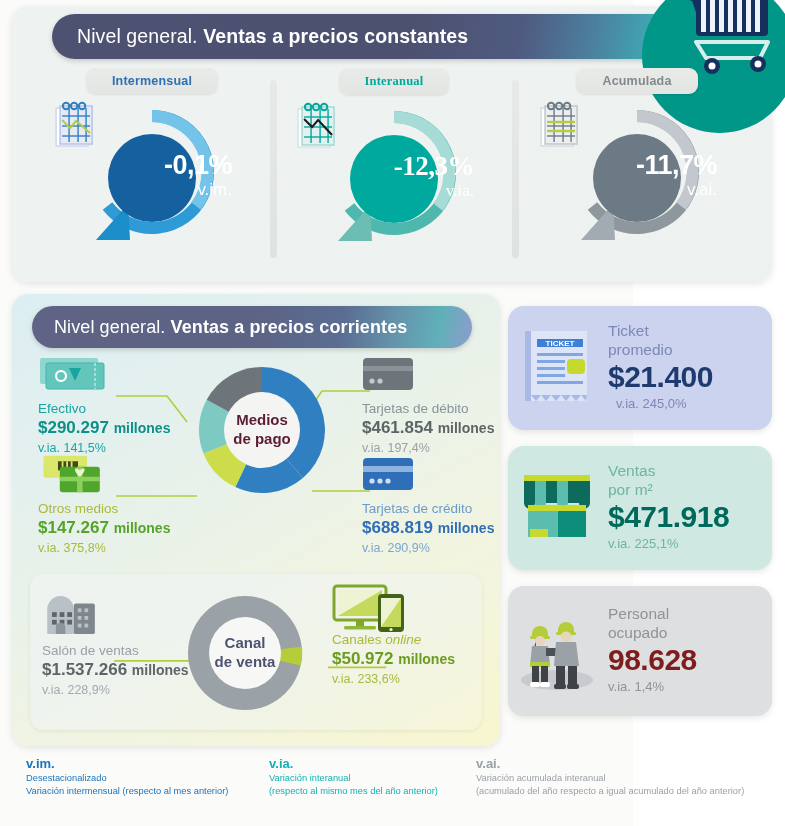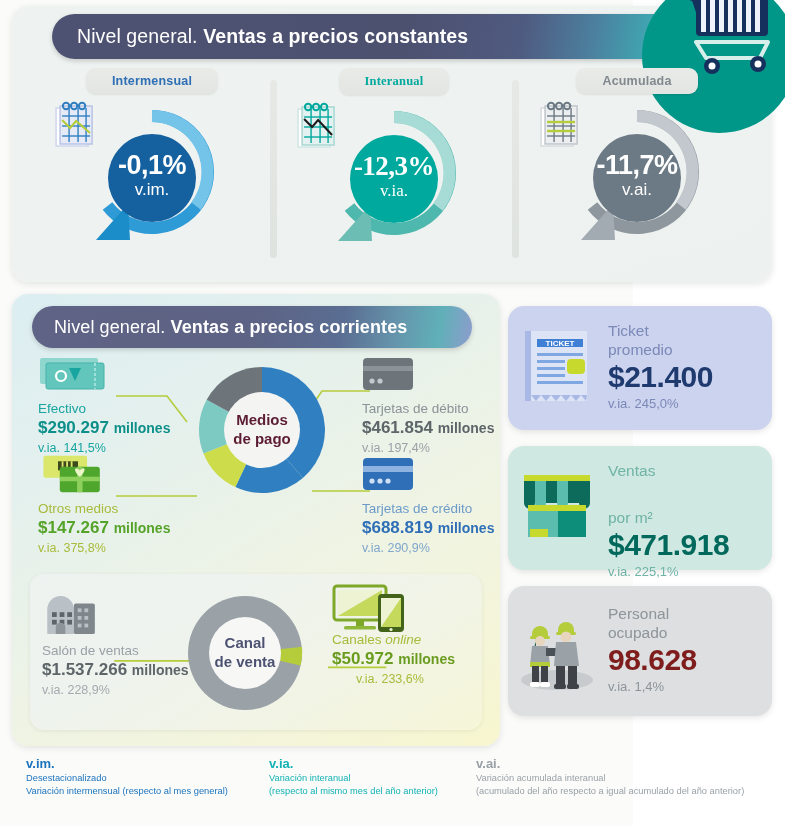--- a/index.html
+++ b/index.html
@@ -54,21 +54,21 @@
     position:absolute; top:12px; width:7px; height:178px; border-radius:4px;
     background:linear-gradient(180deg,#e6e9e6,#dfe3df);
   }
   .divider.d1 { left:258px; }
   .divider.d2 { left:500px; }
 
   .gauge-wrap { position:relative; width:160px; height:152px; margin:6px auto 0; }
   .gauge-wrap svg { position:absolute; left:0; top:0; }
   .gauge-note { position:absolute; left:50%; top:-6px; transform:translateX(-46%); width:52px; height:52px; }
   .gauge-val {
-    position:absolute; left:0; right:0; top:52px; color:#fff; text-align:center;
+    position:absolute; left:0; right:0; top:52px; color:#fff; text-align:right;
     line-height:1.0;
   }
   .gauge-val .big { display:block; font-size:27px; font-weight:bold; letter-spacing:-.5px; }
   .gauge-val .sm  { display:block; font-size:17px; font-weight:400; margin-top:2px; }
 
   
   .panel-mid {
     position:absolute; left:12px; top:294px; width:488px; height:452px;
     border-radius:16px;
     background:linear-gradient(150deg,#dceef2 0%,#e3f0ee 25%,#edf3e6 55%,#f4f5da 82%,#f7f6cf 100%);
@@ -133,41 +133,41 @@
     font-size:15px; font-weight:bold; color:#4d5272; line-height:1.25; pointer-events:none;
   }
   .leg.salon { left:12px; top:22px; }
   .leg.salon .name { color:#9aa1a7; }
   .leg.salon .amt  { color:#5e6569; }
   .leg.salon .via  { color:#a3aaaf; }
   .leg.online { left:302px; top:58px; }
   .leg.online .name { color:#a8bb3a; }
   .leg.online .name i { font-style:italic; }
   .leg.online .amt  { color:#6a9c20; }
-  .leg.online .via  { color:#a8bb3a;margin-left:24px; }
+  .leg.online .via  { color:#a8bb3a; }
 
   
   .rcard {
     position:absolute; left:508px; width:264px; border-radius:16px;
     box-shadow:0 2px 6px rgba(0,0,0,0.10);
     display:flex; align-items:center;
   }
   .rcard .ricon { width:98px; display:flex; justify-content:center; align-items:center; }
   .rcard .rtxt { flex:1; padding-left:2px; }
   .rcard .rlab { font-size:15.5px; line-height:1.2; font-weight:400; }
   .rcard .rval { font-size:30px; font-weight:bold; line-height:1.15; letter-spacing:-.5px; }
   .rcard .rvia { font-size:13px; line-height:1.5; }
 
   .card-ticket { top:306px; height:124px; background:#ccd3ee; }
   .card-ticket .rlab { color:#7b89b8; }
   .card-ticket .rval { color:#1f3a6e; }
-  .card-ticket .rvia { color:#7b89b8; }
+  .card-ticket .rvia { color:#7b89b8;margin-left:8px; }
 
   .card-m2 { top:446px; height:124px; background:#cfe8e1; }
-  .card-m2 .rlab { color:#6fb4a4;margin-top:28px; }
+  .card-m2 .rlab { color:#6fb4a4; }
   .card-m2 .rval { color:#00695c; }
   .card-m2 .rvia { color:#6fb4a4; }
 
   .card-pers { top:586px; height:130px; background:#dddfe0; }
   .card-pers .rlab { color:#8d949a; }
   .card-pers .rval { color:#7f1d1d; }
   .card-pers .rvia { color:#8d949a; }
 
   
   .footnotes { position:absolute; left:26px; top:756px; width:745px; }
@@ -570,21 +570,21 @@
       <div class="rlab">ocupado</div>
       <div class="rval">98.628</div>
       <div class="rvia">v.ia. 1,4%</div>
     </div>
   </div>
 
   <div class="footnotes">
     <div class="fn f1">
       <div class="code">v.im.</div>
       <div class="l1">Desestacionalizado</div>
-      <div class="l2">Variación intermensual (respecto al mes general)</div>
+      <div class="l2">Variación intermensual (respecto al mes anterior)</div>
     </div>
     <div class="fn f2">
       <div class="code">v.ia.</div>
       <div class="l1">Variación interanual</div>
       <div class="l2">(respecto al mismo mes del año anterior)</div>
     </div>
     <div class="fn f3">
       <div class="code">v.ai.</div>
       <div class="l1">Variación acumulada interanual</div>
       <div class="l2">(acumulado del año respecto a igual acumulado del año anterior)</div>

